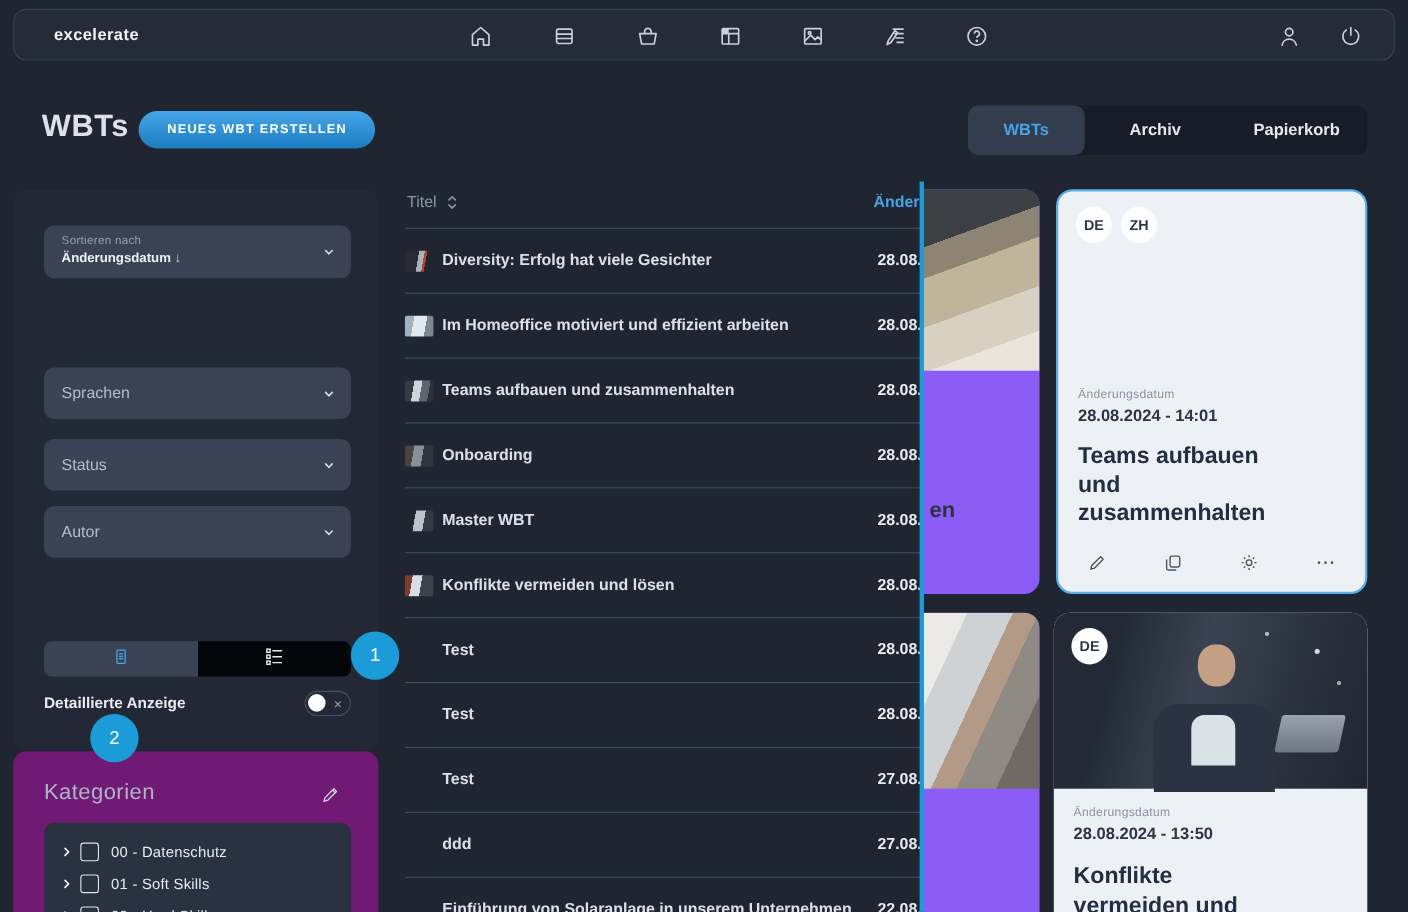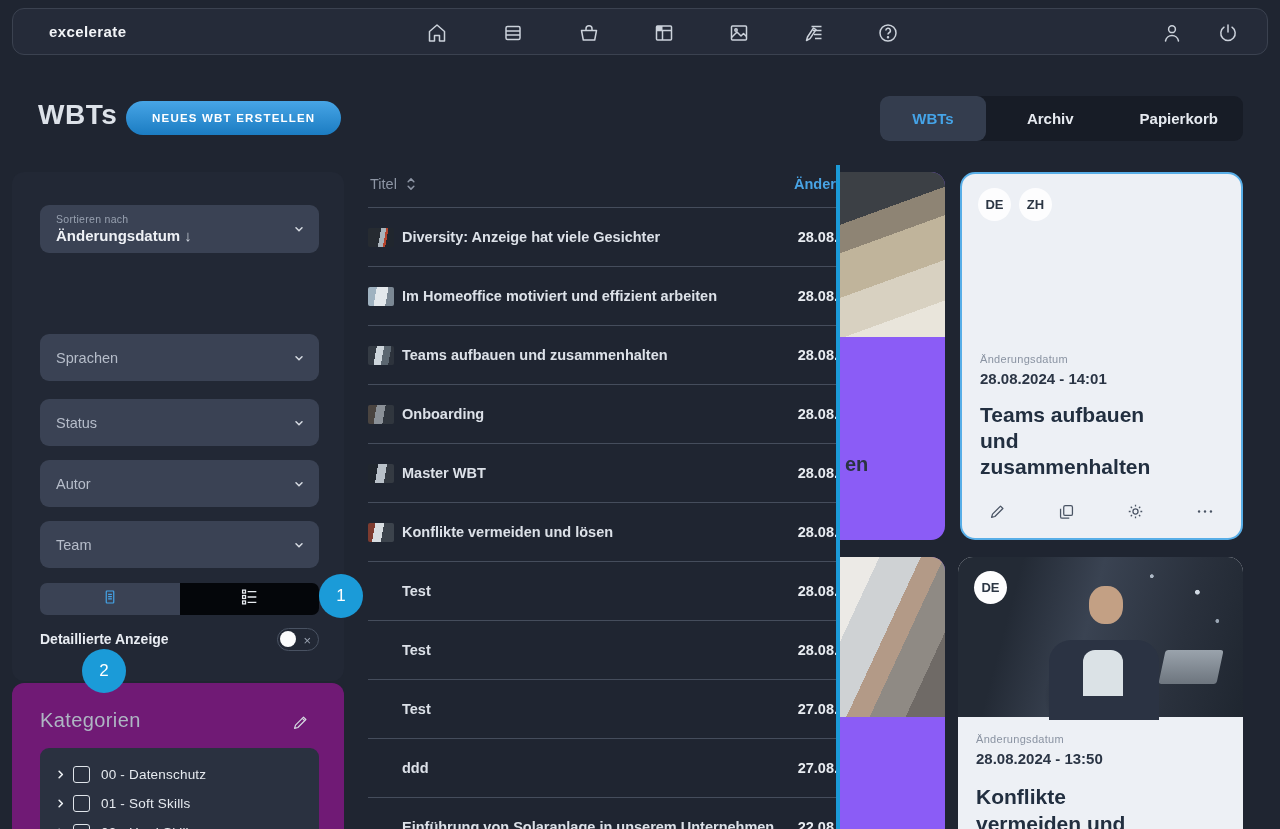--- a/index.html
+++ b/index.html
@@ -26,21 +26,21 @@
     background:#171c26; border-radius:9px; display:flex; }
   .tab { display:flex; align-items:center; justify-content:center; font-size:15px;
     font-weight:bold; color:#e6eaf0; cursor:pointer; flex:1; }
   .tab.active { flex:0 0 106px; background:#343d4e; border-radius:9px; color:#45a4e8; }
 
   
   .side-panel { position:absolute; left:12px; top:172px; width:332px; height:509px;
     background:#222835; border-radius:12px; }
   .f-field { position:absolute; left:28px; width:279px; background:#3a4254; border-radius:9px; cursor:pointer; }
   .f-label { position:absolute; left:16px; top:8px; font-size:10.5px; color:#98a1b0; letter-spacing:.3px; }
-  .f-value { position:absolute; left:16px; top:22px; font-size:15px; font-weight:bold; color:#eef1f6; }
+  .f-value { position:absolute; left:16px; top:22px; font-size:12px; font-weight:bold; color:#eef1f6; }
   .f-dir { font-weight:normal; color:#cdd3dc; }
   .f-text { position:absolute; left:16px; top:50%; transform:translateY(-50%); font-size:14.5px; color:#b6bdca; }
   .f-right { position:absolute; right:14px; top:50%; transform:translateY(-50%); color:#d7dce3; }
   .f-right svg { display:block; }
 
   .seg { position:absolute; left:28px; top:411px; width:279px; height:32px; display:flex; }
   .seg-l { flex:1; background:#3a4254; border-radius:7px 0 0 7px; display:flex;
     align-items:center; justify-content:center; color:#45a4e8; cursor:pointer; }
   .seg-r { flex:1; background:#04060a; border-radius:0 7px 7px 0; display:flex;
     align-items:center; justify-content:center; color:#e8ecf1; cursor:pointer; }
@@ -243,28 +243,20 @@
       </span>
     </div>
     <div class="f-field" style="top:288px;height:47px">
       <span class="f-text">Autor</span>
       <span class="f-right">
         <svg width="12" height="12" viewBox="0 0 24 24" fill="none" stroke="currentColor" stroke-width="3" stroke-linecap="round">
             <path d="M6 9.5l6 6 6-6"></path>
           </svg>
       </span>
     </div>
-    <div class="f-field" style="top:349px;height:47px">
-      <span class="f-text">Team</span>
-      <span class="f-right">
-        <svg width="12" height="12" viewBox="0 0 24 24" fill="none" stroke="currentColor" stroke-width="3" stroke-linecap="round">
-            <path d="M6 9.5l6 6 6-6"></path>
-          </svg>
-      </span>
-    </div>
 
     <div class="seg">
       <div class="seg-l">
         <span>
           <svg width="18" height="18" viewBox="0 0 24 24" fill="none" stroke="currentColor" stroke-width="1.6">
               <rect x="7" y="4" width="10" height="16" rx="1"></rect>
               <path d="M9.5 8.5h5M9.5 11.5h5M9.5 14.5h5"></path>
             </svg>
         </span>
       </div>
@@ -338,21 +330,21 @@
               <path d="M7 10l5-5 5 5"></path>
               <path d="M7 18l5 5 5-5"></path>
             </svg>
         </span>
       </span>
       <span class="col-date">Änderu</span>
     </div>
 
     <div class="lrow">
       <span class="thumb t1"></span>
-      <span class="lrow-title">Diversity: Anzeige hat viele Gesichter</span>
+      <span class="lrow-title">Diversity: Erfolg hat viele Gesichter</span>
       <span class="lrow-date">28.08.</span>
     </div>
     <div class="lrow">
       <span class="thumb t2"></span>
       <span class="lrow-title">Im Homeoffice motiviert und effizient arbeiten</span>
       <span class="lrow-date">28.08.</span>
     </div>
     <div class="lrow">
       <span class="thumb t3"></span>
       <span class="lrow-title">Teams aufbauen und zusammenhalten</span>

